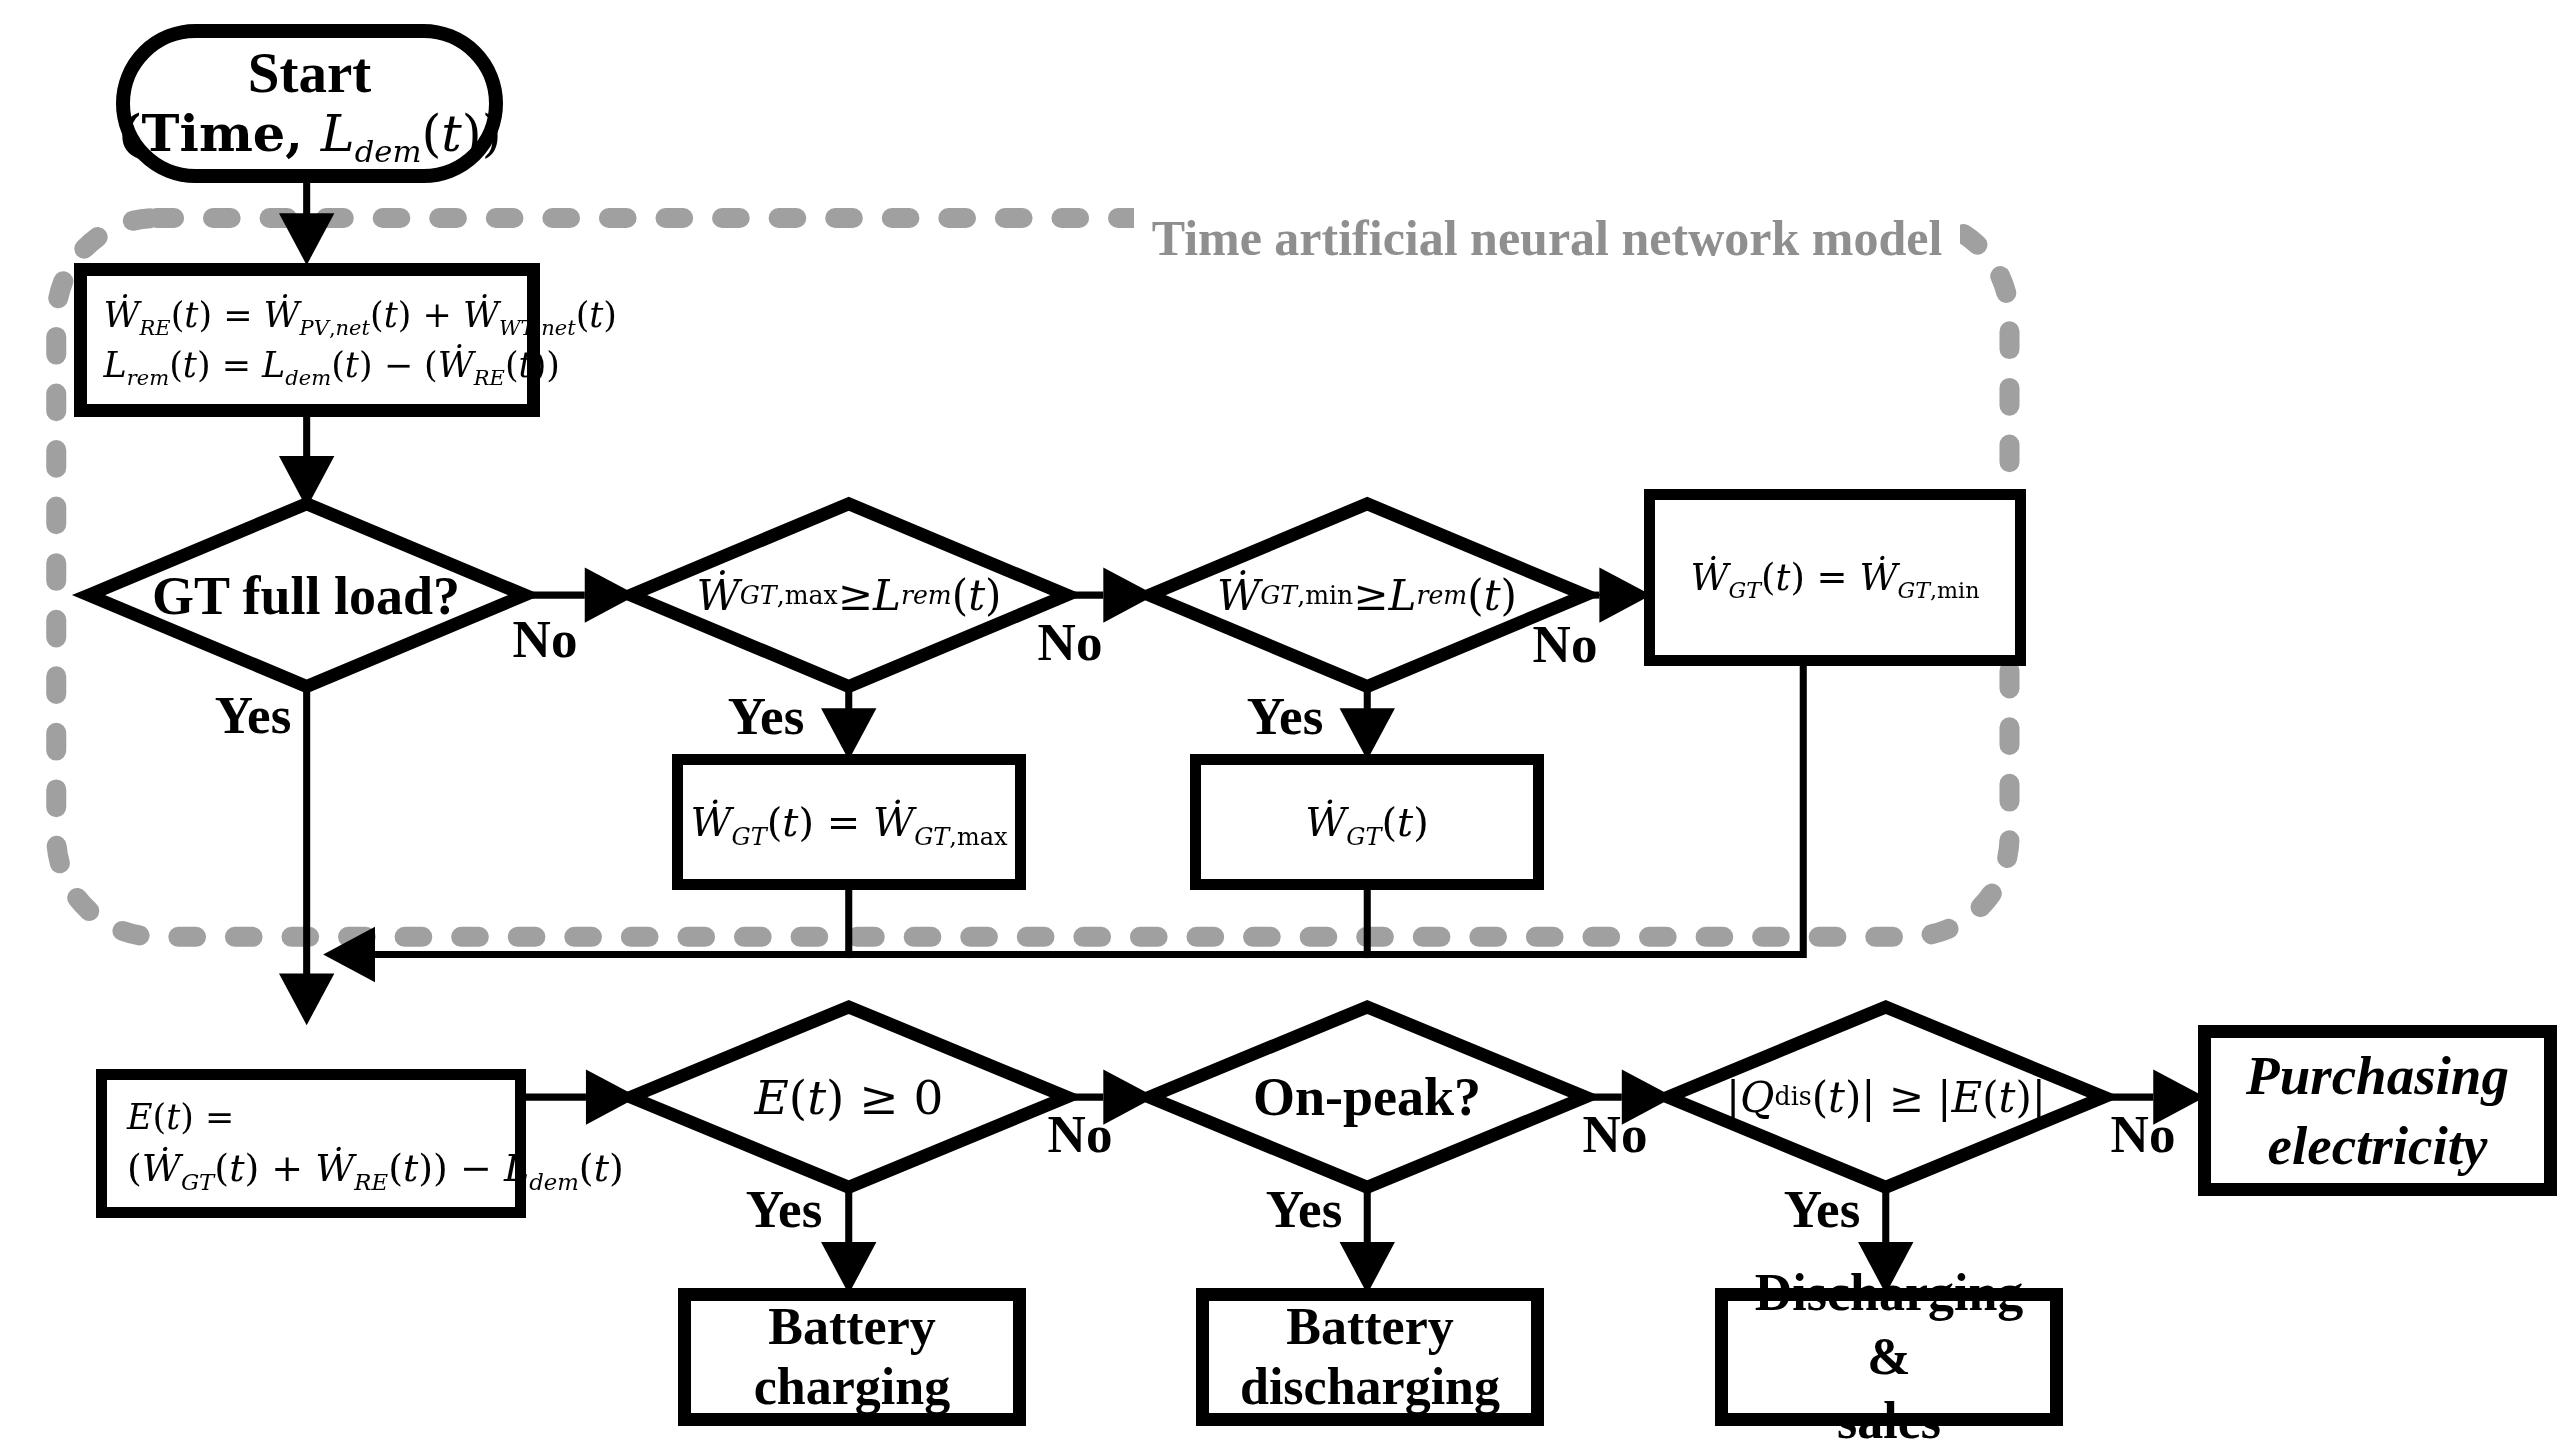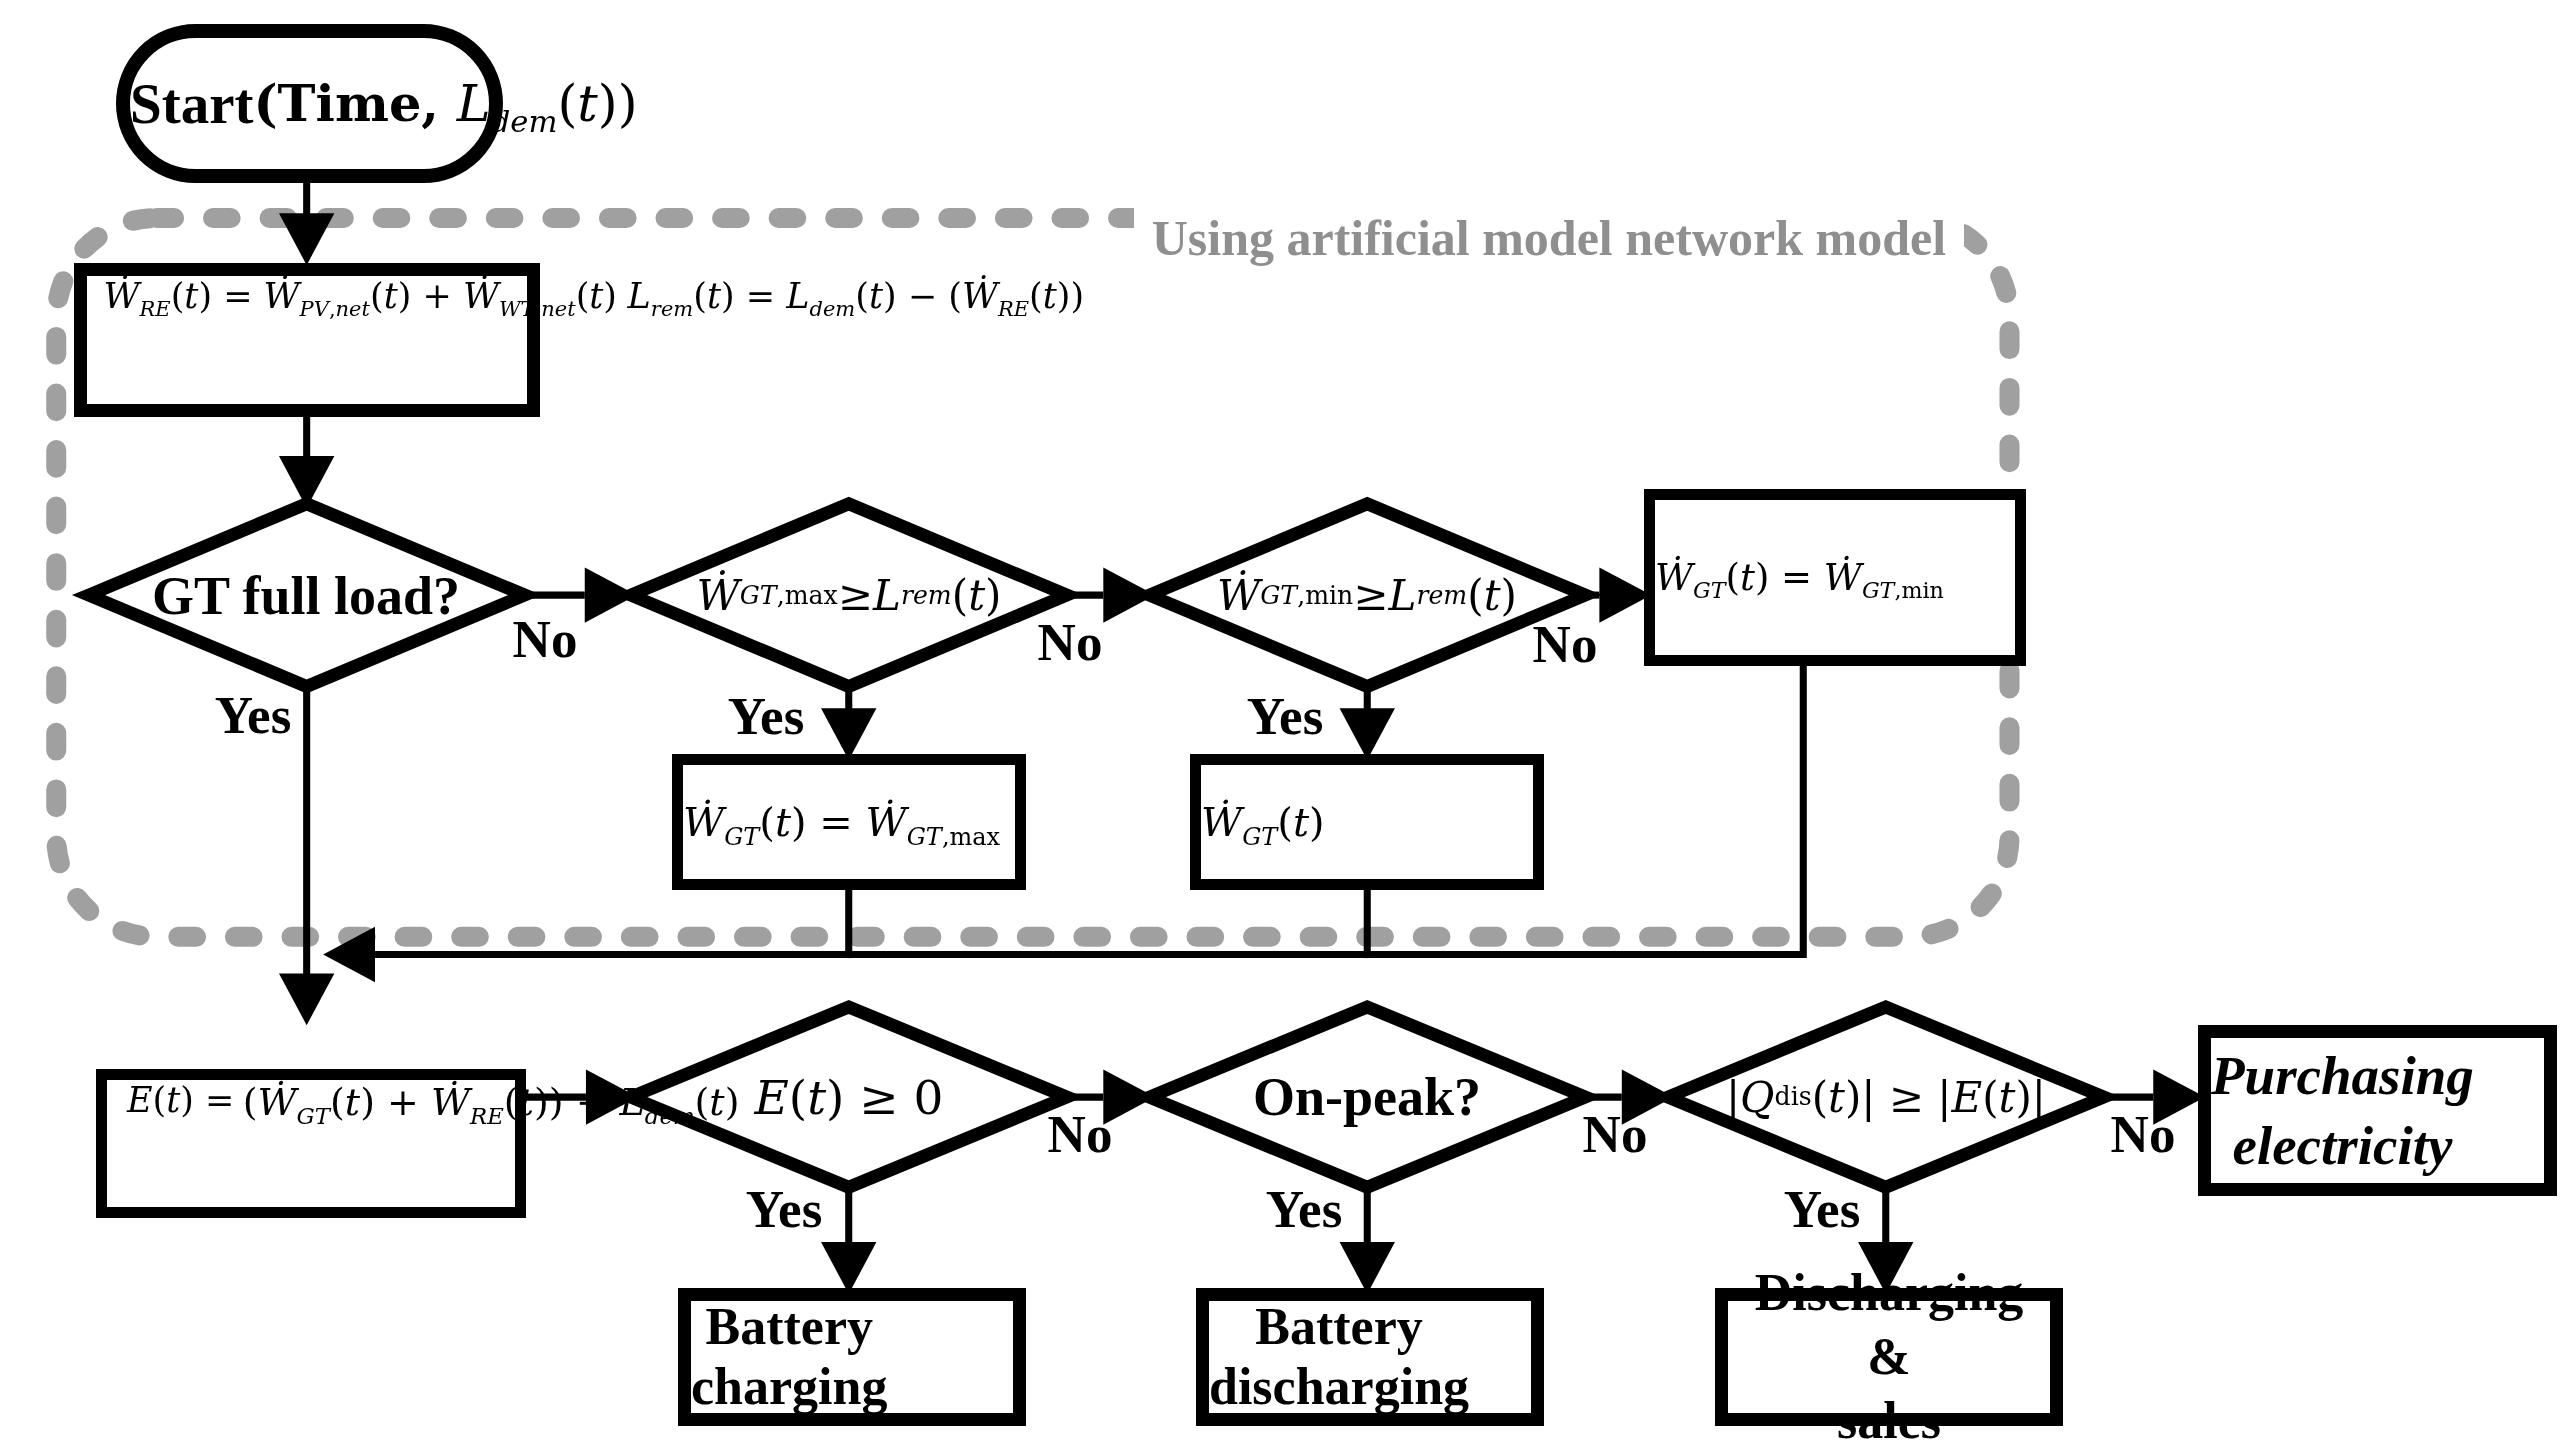--- a/index.html
+++ b/index.html
@@ -1,20 +1,20 @@
 <!DOCTYPE html>
 <html style="font-size:9.4px"><head>
 <meta charset="utf-8">
 <style>
   html,body{margin:0;padding:0;background:#ffffff;}
   .stage{position:relative;width:2576px;height:1453px;background:#ffffff;overflow:hidden;
          font-family:"Liberation Serif","DejaVu Serif",serif;color:#000;}
   .layer{position:absolute;left:0;top:0;width:2576px;height:1453px;}
   .box{position:absolute;box-sizing:border-box;background:#fff;border:11.8px solid #000;
-       display:flex;flex-direction:row;align-items:center;justify-content:space-between;}
+       display:flex;flex-direction:column;align-items:center;justify-content:center;}
   .bold{font-weight:bold;font-family:"Liberation Serif","DejaVu Serif",serif;text-align:center;}
   .math{font-family:"DejaVu Serif","Liberation Serif",serif;white-space:nowrap;}
   .math sub{font-size:60%;line-height:0;}
   .dtext{position:absolute;display:flex;align-items:center;justify-content:center;text-align:center;}
   .tag{position:absolute;transform:translate(-50%,-50%);font-weight:bold;font-size:53px;
        font-family:"Liberation Serif","DejaVu Serif",serif;}
   .annlabel{position:absolute;left:1134px;top:199px;height:77px;display:flex;align-items:center;
             background:#ffffff;padding:0 17.7px;font-size:50px;font-weight:bold;color:#8f8f8f;
             font-family:"Liberation Serif","DejaVu Serif",serif;white-space:nowrap;}
 </style>
@@ -102,21 +102,21 @@
     </g>
 
     <polygon points="150,1010 520,855 890,1010 520,1165" fill="#fff" stroke="#000" stroke-width="22"></polygon>
     <polygon points="1070,1010 1440,855 1810,1010 1440,1165" fill="#fff" stroke="#000" stroke-width="22"></polygon>
     <polygon points="1950,1010 2320,855 2690,1010 2320,1165" fill="#fff" stroke="#000" stroke-width="22"></polygon>
     <polygon points="1070,1862 1440,1709 1810,1862 1440,2015" fill="#fff" stroke="#000" stroke-width="22"></polygon>
     <polygon points="1950,1862 2320,1709 2690,1862 2320,2015" fill="#fff" stroke="#000" stroke-width="22"></polygon>
     <polygon points="2830,1862 3200,1709 3570,1862 3200,2015" fill="#fff" stroke="#000" stroke-width="22"></polygon>
   </svg>
 
-  <div class="annlabel">Using artificial model network model</div>
+  <div class="annlabel">Time artificial neural network model</div>
 
   <div class="box" style="left:116px;top:23.6px;width:387px;height:159px;border-width:14px;border-radius:80px;">
     <div class="bold" style="font-size:57px;line-height:61px;">Start</div>
     <div class="math" style="font-size:51px;line-height:61px;"><b>(Time, </b><i>L</i><sub><i>dem</i></sub>(<i>t</i>))</div>
   </div>
 
   <div class="box" style="left:74px;top:263px;width:466px;height:154px;border-width:13px;align-items:flex-start;padding:0 16.5px;gap:10.6px;">
     <div class="math" style="font-size:35px;"><i>Ẇ</i><sub><i>RE</i></sub>(<i>t</i>) = <i>Ẇ</i><sub><i>PV</i>,<i>net</i></sub>(<i>t</i>) + <i>Ẇ</i><sub><i>WT</i>,<i>net</i></sub>(<i>t</i>)</div>
     <div class="math" style="font-size:35px;"><i>L</i><sub><i>rem</i></sub>(<i>t</i>) = <i>L</i><sub><i>dem</i></sub>(<i>t</i>) − (<i>Ẇ</i><sub><i>RE</i></sub>(<i>t</i>))</div>
   </div>

